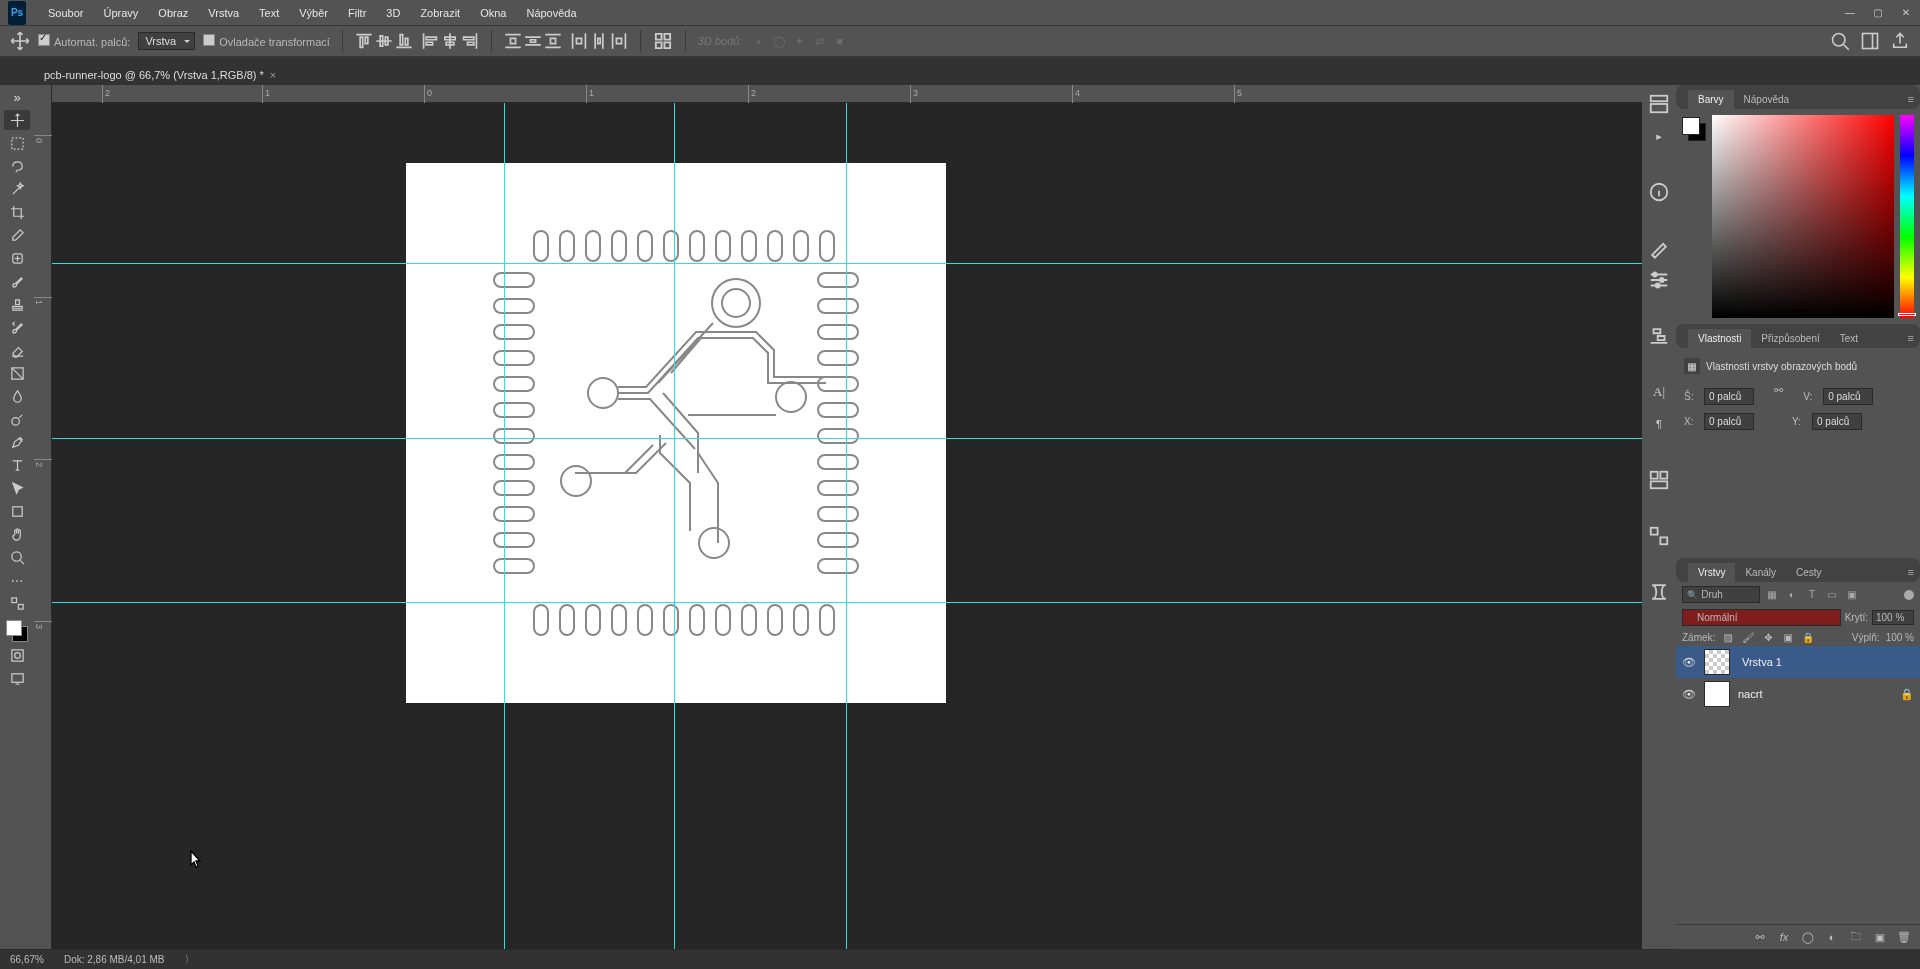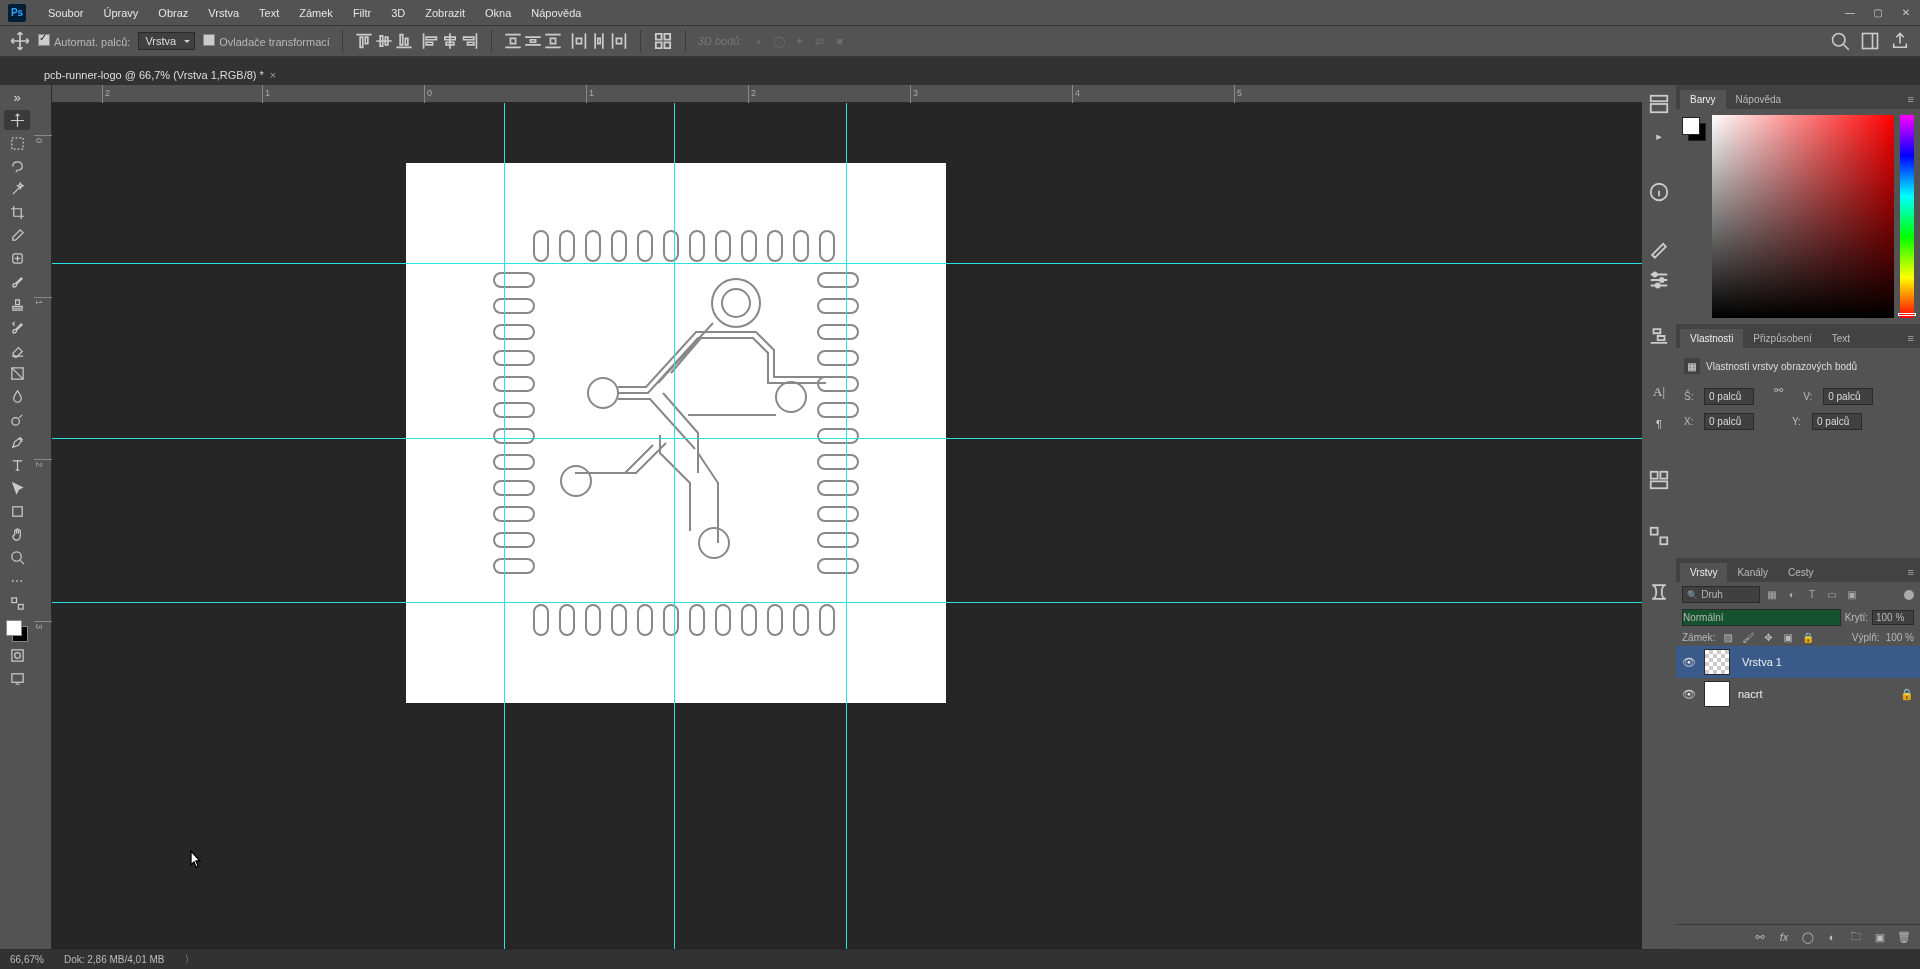--- a/index.html
+++ b/index.html
@@ -1,20 +1,20 @@
 <!DOCTYPE html>
 <html><head>
 <meta charset="utf-8">
 <style>
 * { margin:0; padding:0; box-sizing:border-box; font-family:"Segoe UI",Tahoma,sans-serif; user-select:none; }
 body { background:#323232; color:#b8b8b8; font-size:11px; overflow:hidden; width:1920px; height:969px; position:relative; }
 
 
 .menubar { height:25px; background:#535353; display:flex; align-items:center; padding-left:8px; gap:0; }
-.menubar .ps-icon { width:18px; height:18px; background:#001e36; color:#31a8ff; display:flex; align-items:center; justify-content:center; font-weight:bold; font-size:10px; border-radius:2px; margin-right:12px; }
+.menubar .ps-icon { width:18px; height:24px; background:#001e36; color:#31a8ff; display:flex; align-items:center; justify-content:center; font-weight:bold; font-size:10px; border-radius:2px; margin-right:12px; }
 .menubar .m-item { padding:0 10px; height:25px; display:flex; align-items:center; cursor:default; color:#e6e6e6; }
 .win-ctrls { margin-left:auto; display:flex; }
 .win-ctrls div { width:28px; height:20px; display:flex; align-items:center; justify-content:center; color:#ccc; font-size:10px; }
 
 
 .optbar { height:32px; background:#535353; border-top:1px solid #383838; border-bottom:1px solid #383838; display:flex; align-items:center; padding:0 10px; gap:8px; }
 .optbar .ico { width:20px; height:20px; display:flex; align-items:center; justify-content:center; color:#ccc; }
 .chk { width:12px; height:12px; background:#ccc; border:1px solid #888; display:inline-block; margin-right:4px; position:relative; }
 .chk.on::after { content:"✓"; position:absolute; top:-3px; left:0; color:#222; font-size:10px; }
 .dd { background:#404040; border:1px solid #2a2a2a; padding:2px 18px 2px 6px; position:relative; color:#ddd; }
@@ -53,21 +53,21 @@
 .guide.v { width:1px; top:0; bottom:0; }
 .guide.h { height:1px; left:0; right:0; }
 
 
 .rstrip { width:34px; background:#535353; display:flex; flex-direction:column; align-items:center; gap:10px; padding-top:8px; }
 .rstrip .r { width:22px; height:22px; display:flex; align-items:center; justify-content:center; color:#ccc; }
 .rstrip .gap { height:14px; }
 
 
 .panels { width:244px; background:#535353; display:flex; flex-direction:column; }
-.p-tabs { display:flex; background:#424242; height:24px; align-items:flex-end; padding-left:4px; }
+.p-tabs { display:flex; background:#424242; height:24px; align-items:flex-end; padding-left:12px;border-radius:8px; }
 .p-tabs .pt { padding:4px 10px; font-size:10px; color:#bbb; }
 .p-tabs .pt.act { background:#535353; color:#eee; }
 .p-tabs .menu { margin-left:auto; padding:4px 6px; color:#aaa; }
 
 .color-body { height:215px; display:flex; gap:6px; padding:6px; position:relative; }
 .cb-swatch { width:24px; height:24px; position:relative; margin-top:2px; }
 .cb-swatch .fg { width:18px; height:18px; background:#fff; border:1px solid #222; position:absolute; top:0; left:0; }
 .cb-swatch .bg { width:18px; height:18px; background:#000; border:1px solid #222; position:absolute; bottom:0; right:0; }
 .picker { flex:1; background:linear-gradient(to bottom,rgba(0,0,0,0),#000),linear-gradient(to right,#fff,#ff0000); position:relative; }
 .hue { width:14px; background:linear-gradient(to bottom,#ff00ff,#0000ff,#00ffff,#00ff00,#ffff00,#ff0000); position:relative; }
@@ -80,21 +80,21 @@
 .dimrow .lab { color:#bbb; width:14px; }
 .dimrow input { width:50px; background:#404040; border:1px solid #2a2a2a; color:#ddd; font-size:10px; padding:2px 4px; }
 
 .layers-body { flex:1; display:flex; flex-direction:column; }
 .l-filters { display:flex; align-items:center; gap:4px; padding:4px 6px; }
 .l-filters .dd2 { flex:0 0 78px; background:#404040; border:1px solid #2a2a2a; padding:2px 4px; font-size:10px; position:relative; }
 .l-filters .dd2::before { content:"🔍"; font-size:9px; margin-right:3px; opacity:.6; }
 .l-filters .fic { width:16px; height:16px; color:#aaa; display:flex; align-items:center; justify-content:center; font-size:10px; }
 .l-filters .sw { margin-left:auto; width:10px; height:10px; background:#aaa; border-radius:50%; }
 .l-row2 { display:flex; align-items:center; gap:4px; padding:2px 6px; font-size:10px; }
-.l-row2 .dd3 { flex:1; background:#14532d; border:1px solid #2a2a2a; padding:2px 0; position:relative; }
+.l-row2 .dd3 { flex:1; background:#7f1d1d; border:1px solid #2a2a2a; padding:2px 14px; position:relative; }
 .l-row2 .lab { color:#bbb; }
 .l-row2 .val { width:42px; background:#404040; border:1px solid #2a2a2a; padding:1px 3px; }
 .l-lock { display:flex; align-items:center; gap:6px; padding:2px 6px; font-size:10px; }
 .l-lock .lk { width:14px; height:14px; color:#bbb; display:flex; align-items:center; justify-content:center; }
 .layer { display:flex; align-items:center; height:32px; padding:0 6px; gap:8px; }
 .layer.sel { background:#3a5a8a; }
 .layer .eye { width:14px; color:#ddd; }
 .layer .thumb { width:26px; height:26px; background:#fff; border:1px solid #2a2a2a; }
 .layer .thumb.chk { background:repeating-conic-gradient(#ccc 0 25%,#fff 0 50%) 0 0/8px 8px; }
 .layer .nm { color:#eee; font-size:11px; }
@@ -113,21 +113,21 @@
 </head>
 <body>
 
 <div class="menubar">
   <div class="ps-icon">Ps</div>
   <div class="m-item">Soubor</div>
   <div class="m-item">Úpravy</div>
   <div class="m-item">Obraz</div>
   <div class="m-item">Vrstva</div>
   <div class="m-item">Text</div>
-  <div class="m-item">Zámek</div>
+  <div class="m-item">Výběr</div>
   <div class="m-item">Filtr</div>
   <div class="m-item">3D</div>
   <div class="m-item">Zobrazit</div>
   <div class="m-item">Okna</div>
   <div class="m-item">Nápověda</div>
   <div class="win-ctrls">
     <div>—</div>
     <div>▢</div>
     <div>✕</div>
   </div>

